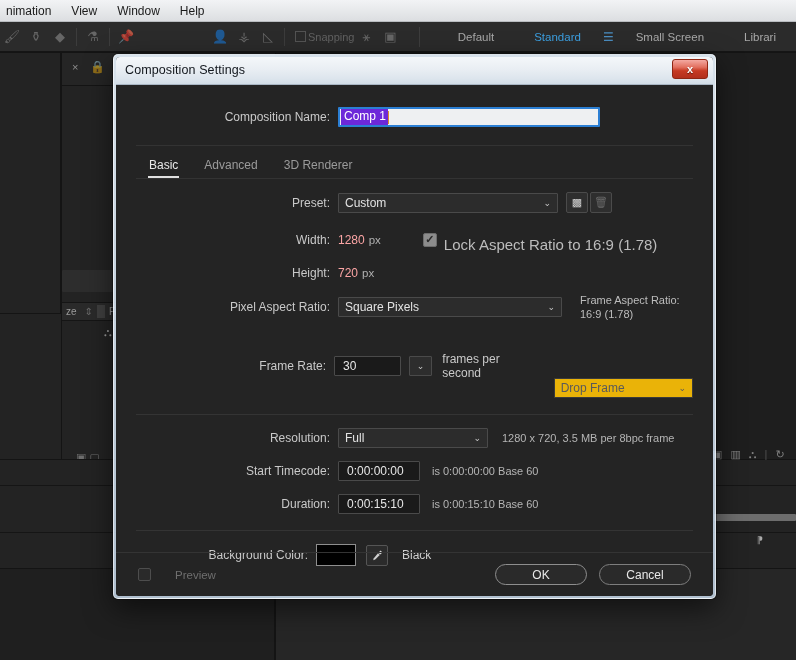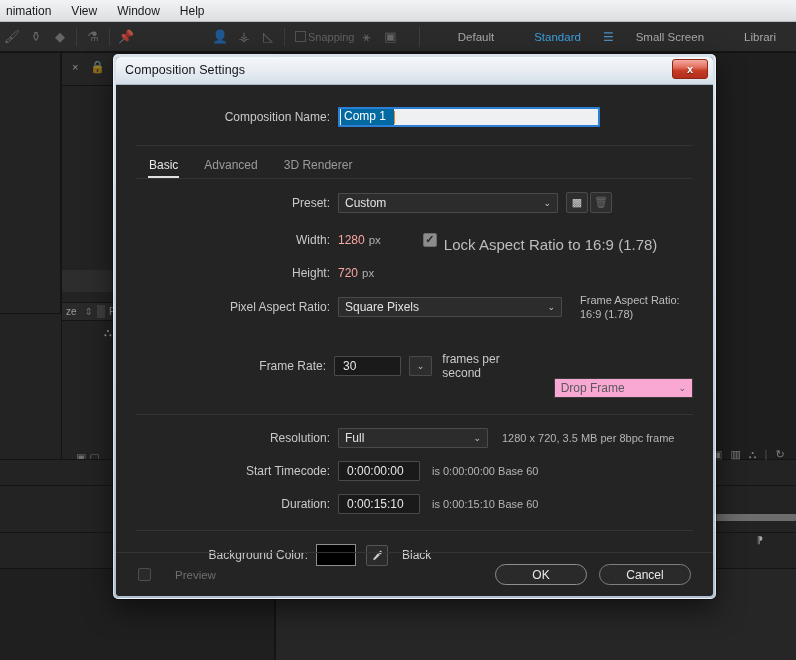--- a/index.html
+++ b/index.html
@@ -154,22 +154,22 @@
   .name-label {
     width: 222px; text-align: right; font-size: 12px; color: #c9c9c9;
     padding-right: 8px;
   }
   .name-input {
     width: 262px; height: 20px; background: #eef0f2;
     border: 2px solid #2b7fd4; border-radius: 1px;
     display: flex; align-items: center; padding-left: 1px;
   }
   .name-sel {
-    background: #0369a1; color: #ffffff; font-size: 12px;
-    padding: 1px 8px 2px 3px; line-height: 13px;
+    background: #6d28d9; color: #ffffff; font-size: 12px;
+    padding: 1px 2px 2px 3px; line-height: 13px;
   }
   .name-caret { width: 1px; height: 13px; background: #e08b2a; }
 
   
   .tabs-wrap {
     margin: 17px 20px 0 20px;
     border-top: 1px solid #333;
     display: flex; align-items: flex-end; height: 33px; gap: 0px;
   }
   .tab {
@@ -201,21 +201,21 @@
     border-radius: 1px; display: flex; align-items: center;
     padding: 0 6px; font-size: 12px; color: #e2e2e2; position: relative;
   }
   .select .chev {
     position: absolute; right: 6px; top: 4px;
     color: #c9c9c9; font-size: 9px;
   }
   .sel-preset { width: 220px; }
   .sel-par { width: 224px; }
   .sel-res { width: 150px; }
-  .sel-drop { width: 142px; background: #f9a8d4; border-color: #3a3a3a; color: #5a5a5a; margin-top: 44px; }
+  .sel-drop { width: 142px; background: #eab308; border-color: #3a3a3a; color: #5a5a5a; margin-top: 44px; }
 
   .icon-btn {
     width: 22px; height: 21px; background: #2e2e2e; border: 1px solid #4b4b4b;
     border-radius: 2px; margin-left: 8px;
     display: flex; align-items: center; justify-content: center;
     color: #d3d3d3; font-size: 11px;
   }
   .icon-btn.dim { color: #6a6a6a; margin-left: 2px; }
 
   .check {

